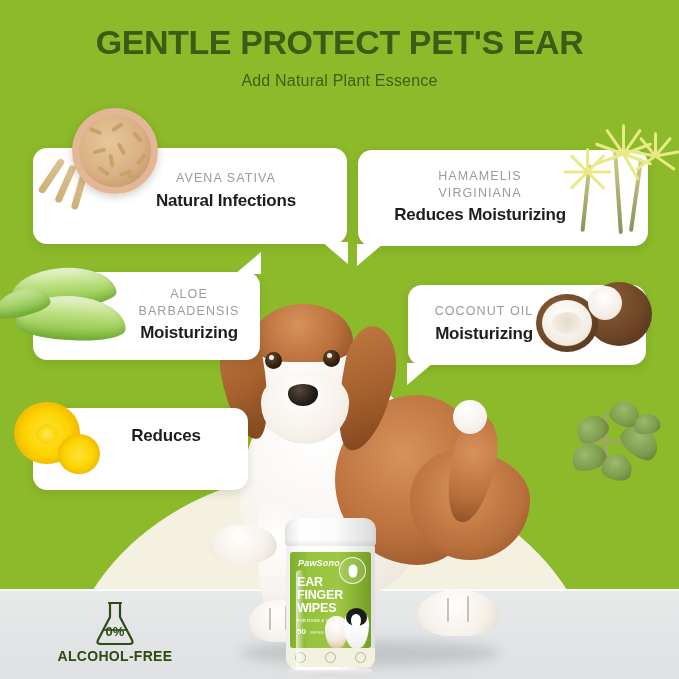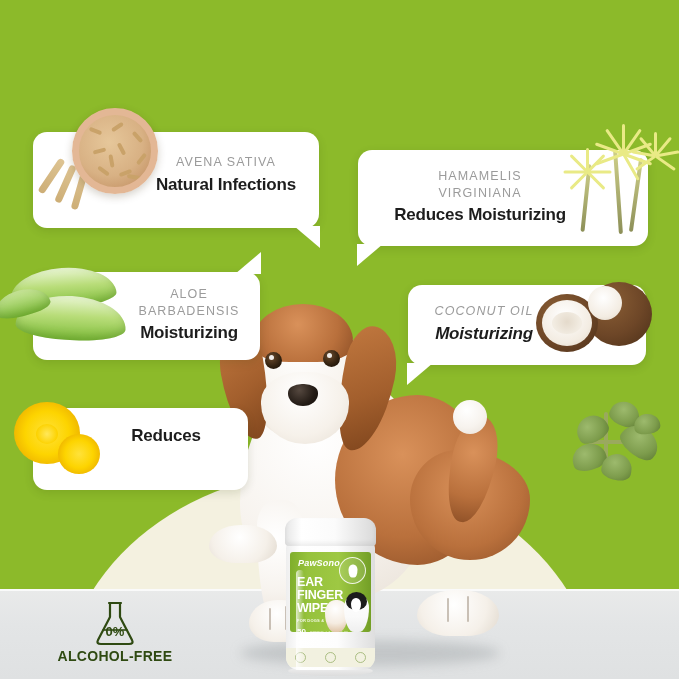--- a/index.html
+++ b/index.html
@@ -289,21 +289,21 @@
     position: absolute;
     left: 1px; top: 24px;
     width: 89px; height: 128px;
     border-radius: 6px 6px 13px 13px;
     background: linear-gradient(90deg,#eeeeee 0%, #ffffff 16%, #fdfdfd 58%, #dedede 100%);
     overflow: hidden;
   }
   .jar-label {
     position: absolute;
     left: 4px; top: 10px;
-    width: 81px; height: 80px;
+    width: 81px; height: 96px;
     border-radius: 3px;
     background: linear-gradient(90deg,#7fae2c 0%, #96c23c 22%, #9ec843 60%, #739f26 100%);
     overflow: hidden;
   }
   .jar-brand {
     position: absolute;
     left: 8px; top: 6px;
     font-size: 9px;
     font-style: italic;
     font-weight: 700;
@@ -503,22 +503,26 @@
     <div class="dog-toe-line" style="left:74px; top:308px; height:22px;"></div>
     <div class="dog-toe-line" style="left:90px; top:306px; height:24px;"></div>
 
     <div class="dog-paw" style="left:222px; top:290px; width:82px; height:46px;"></div>
     <div class="dog-toe-line" style="left:252px; top:298px; height:24px;"></div>
     <div class="dog-toe-line" style="left:272px; top:296px; height:26px;"></div>
 
     <div class="dog-paw" style="left:14px; top:225px; width:68px; height:38px;"></div>
   </div>
 
-
-  <div class="card" style="left:33px; top:132px; width:286px; height:96px;">
+  <div class="header">
+    <h1 class="title">GENTLE PROTECT PET'S EAR</h1>
+    <p class="subtitle">Add Natural Plant Essence</p>
+  </div>
+
+  <div class="card" style="left:33px; top:148px; width:286px; height:96px;padding-left:28px;">
     <div class="tail tail-br"></div>
     <div class="card-text" style="left:108px; top:22px; width:170px;">
       <div class="card-latin">AVENA SATIVA</div>
       <div class="card-benefit">Natural Infections</div>
     </div>
   </div>
 
   <div class="ing" style="left:46px; top:108px; width:130px; height:110px;">
     <div class="wheat-stalk" style="left:2px; top:48px; transform:rotate(34deg);"></div>
     <div class="wheat-stalk" style="left:16px; top:56px; transform:rotate(24deg);"></div>
@@ -591,21 +595,21 @@
 
   <div class="ing" style="left:-6px; top:266px; width:140px; height:94px;">
     <div class="aloe" style="left:16px; top:2px; width:106px; height:40px; transform:rotate(-4deg);"></div>
     <div class="aloe" style="left:22px; top:30px; width:110px; height:44px; transform:rotate(3deg);"></div>
     <div class="aloe" style="left:0px; top:24px; width:56px; height:26px; transform:rotate(-14deg);
          background:linear-gradient(180deg,#cbe79c,#7fbd3a);"></div>
   </div>
 
   <div class="card" style="left:408px; top:285px; width:238px; height:80px;">
     <div class="tail tail-bl"></div>
-    <div class="card-text" style="left:12px; top:18px; width:128px;font-style:italic;">
+    <div class="card-text" style="left:12px; top:18px; width:128px;">
       <div class="card-latin">COCONUT OIL</div>
       <div class="card-benefit">Moisturizing</div>
     </div>
   </div>
 
   <div class="ing" style="left:528px; top:278px; width:126px; height:84px;">
     <div class="coco-shell" style="left:58px; top:4px; width:66px; height:64px;"></div>
     <div class="coco-shell" style="left:8px; top:16px; width:62px; height:58px;"></div>
     <div class="coco-flesh" style="left:14px; top:22px; width:50px; height:46px;"></div>
     <div class="coco-flesh" style="left:60px; top:8px; width:34px; height:34px;"></div>

